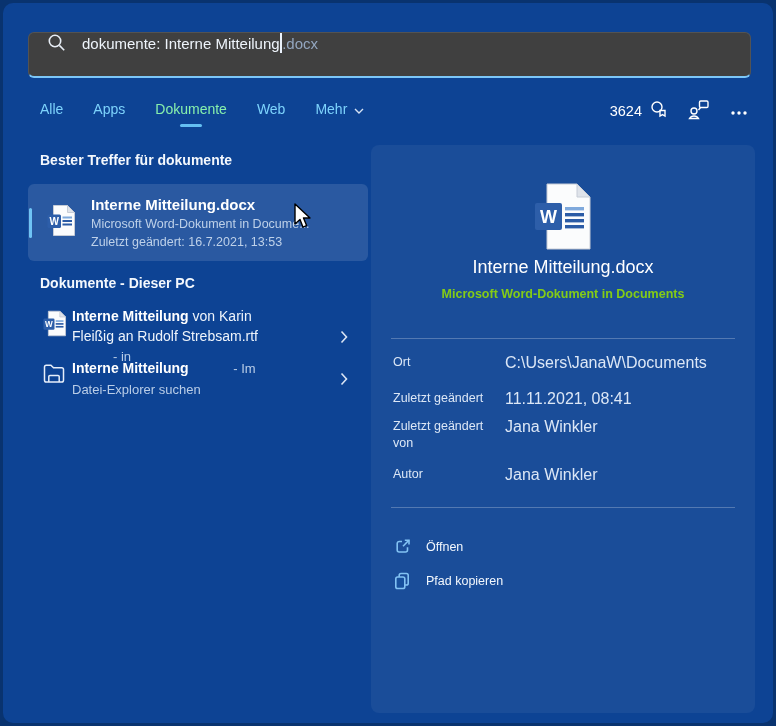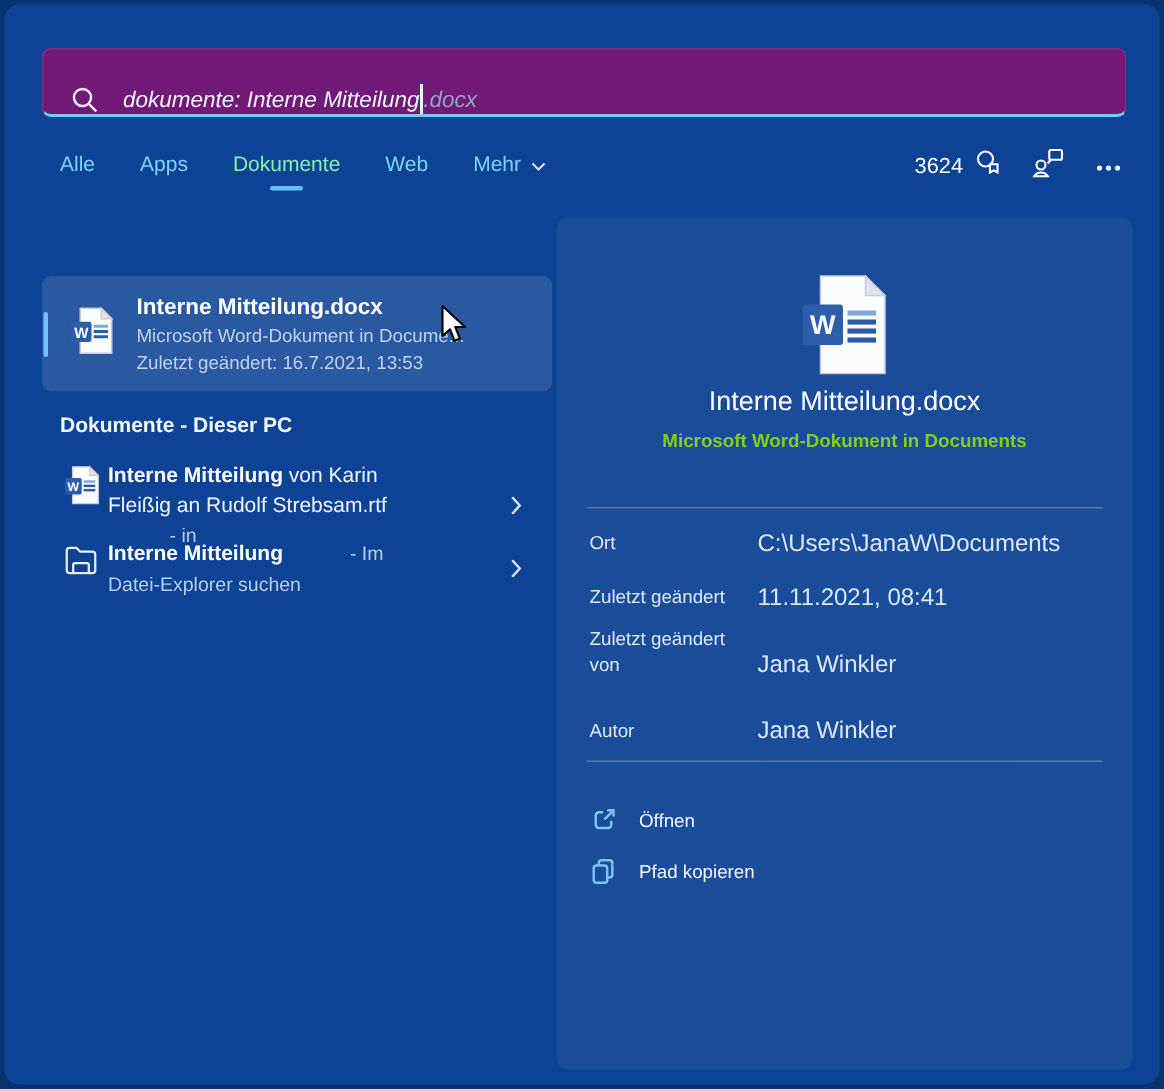--- a/index.html
+++ b/index.html
@@ -7,23 +7,23 @@
   body { background:#09336f; font-family:"Liberation Sans","DejaVu Sans",sans-serif; }
 
   .window {
     position:absolute; left:3px; top:3px; right:3px; bottom:3px;
     background:#0d4394; border-radius:10px; overflow:hidden;
   }
 
   
   .searchbox {
     position:absolute; left:25px; top:29px; width:723px; height:46px;
-    background:#701a75; border:1px solid rgba(255,255,255,0.10);
+    background:#404040; border:1px solid rgba(255,255,255,0.10);
     border-bottom:2px solid #7cc7f8; border-radius:6px;
-    display:flex; align-items:flex-end; padding-left:18px;font-style:italic;
+    display:flex; align-items:flex-start; padding-left:18px;
   }
   .searchbox .sicon { display:flex; margin-right:16px; }
   .search-text { font-size:15px; color:#eef4fb; white-space:pre; display:flex; align-items:center; }
   .caret { display:inline-block; width:1.5px; height:20px; background:#eaf2fc; margin:0 0.5px; }
   .suggestion { color:#93a6bf; }
 
   
   .tabbar {
     position:absolute; left:25px; top:92px; right:25px; height:32px;
     display:flex; align-items:center; justify-content:space-between;
@@ -80,21 +80,21 @@
   .pv-title { position:absolute; top:112px; width:100%; text-align:center; font-size:18px; color:#ffffff; }
   .pv-sub   { position:absolute; top:142px; width:100%; text-align:center; font-size:12.5px; color:#84cc16;font-weight:bold; }
   .pv-divider { position:absolute; left:20px; right:20px; height:1px; background:rgba(255,255,255,0.25); }
   .div1 { top:193px; } .div2 { top:362px; }
 
   .pv-details { position:absolute; top:209px; left:22px; right:14px; }
   .pv-row { display:flex; align-items:flex-start; }
   .pv-label { flex:0 0 112px; font-size:12.5px; line-height:17px; color:#dce7f6; }
   .pv-value { flex:1; font-size:16px; line-height:17px; color:#dce7f6; }
   .pv-row.r1 { margin-bottom:19px; } .pv-row.r2 { margin-bottom:11px; }
-  .pv-row.r3 { margin-bottom:27px;align-items:flex-end; }
+  .pv-row.r3 { margin-bottom:14px; }
 
   .pv-actions { position:absolute; top:388px; left:22px; right:14px; }
   .action-row { display:flex; align-items:center; gap:15px; padding:5px 0; margin-bottom:7px; }
   .action-row .aicon { display:flex; width:18px; justify-content:center; }
   .action-label { font-size:12.5px; color:#f2f7fd; }
 </style>
 </head>
 <body>
 
 <div class="window">
@@ -152,20 +152,21 @@
       <span>
         <svg width="18" height="6" viewBox="0 0 18 6" fill="#ffffff">
           <circle cx="3" cy="3" r="1.7"></circle>
           <circle cx="9" cy="3" r="1.7"></circle>
           <circle cx="15" cy="3" r="1.7"></circle>
         </svg>
       </span>
     </div>
   </div>
 
+  <div class="sec-header hdr-best">Bester Treffer für dokumente</div>
 
   <div class="best-card">
     <span class="accent-pill"></span>
     <span>
       <svg width="30" height="33" viewBox="0 0 30 33">
         <path d="M7.5 1.5 h14 l7 7 v23 H7.5 Z" fill="#fbfcfd" stroke="#c6ccd6" stroke-width="1"></path>
         <path d="M21.5 1.5 l7 7 h-7 Z" fill="#dfe3ea" stroke="#c6ccd6" stroke-width="1"></path>
         <rect x="16.5" y="12.5" width="9.5" height="2" fill="#7fa9dc"></rect>
         <rect x="16.5" y="16" width="9.5" height="2" fill="#2b5ba6"></rect>
         <rect x="16.5" y="19.5" width="9.5" height="2" fill="#2b5ba6"></rect>

